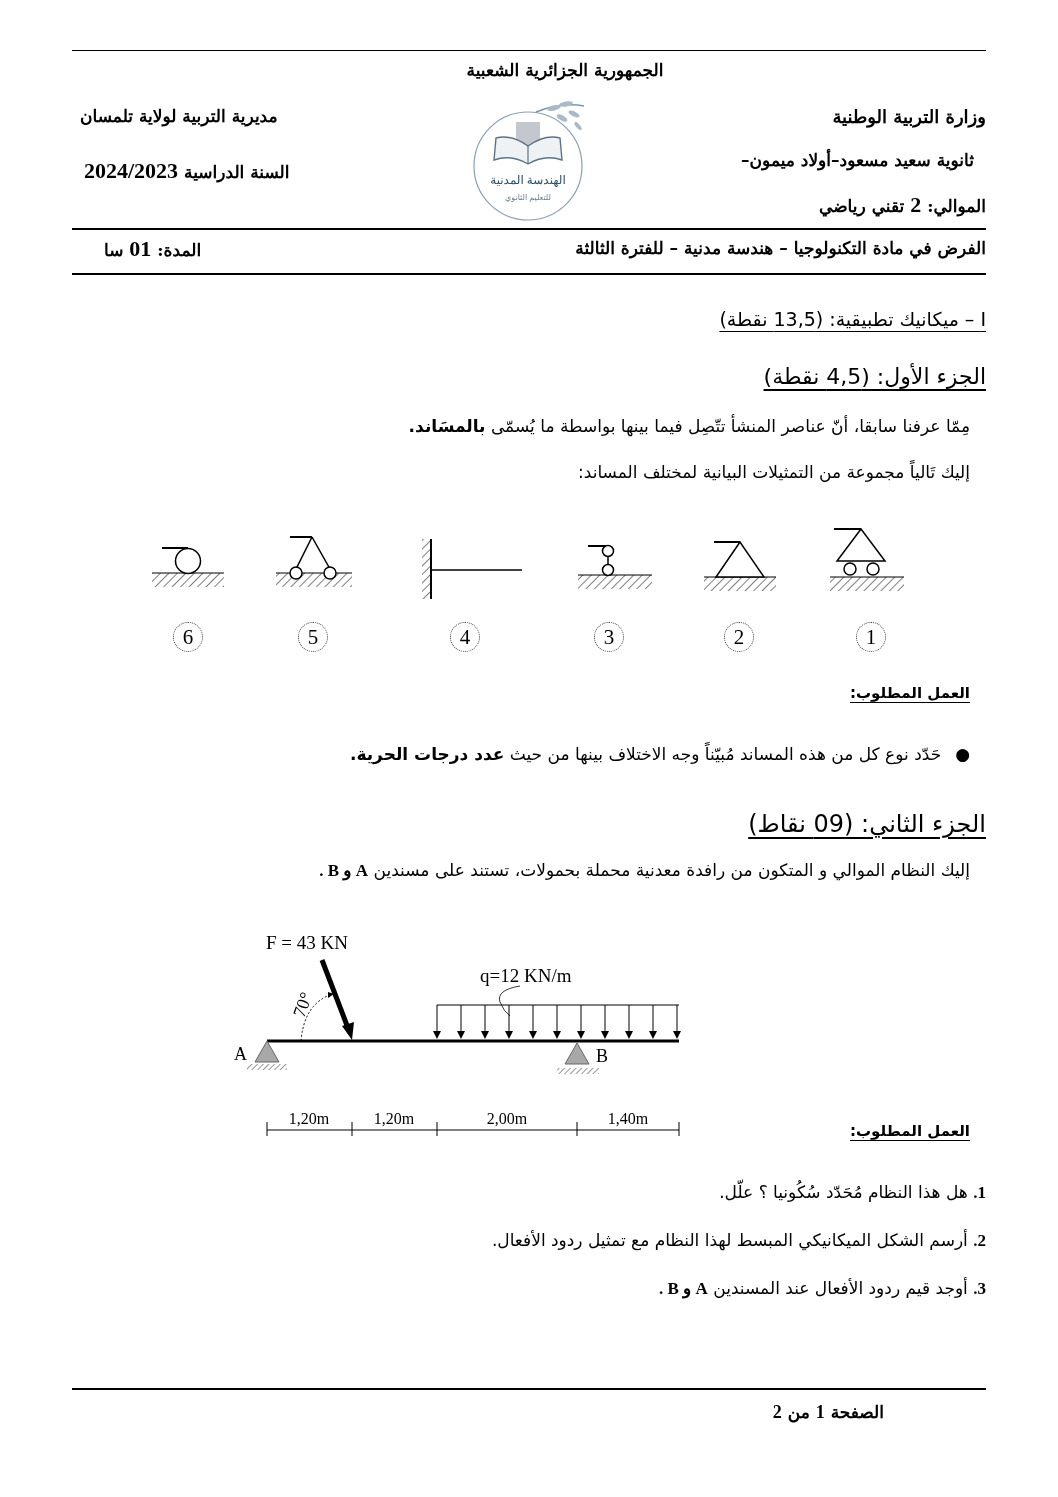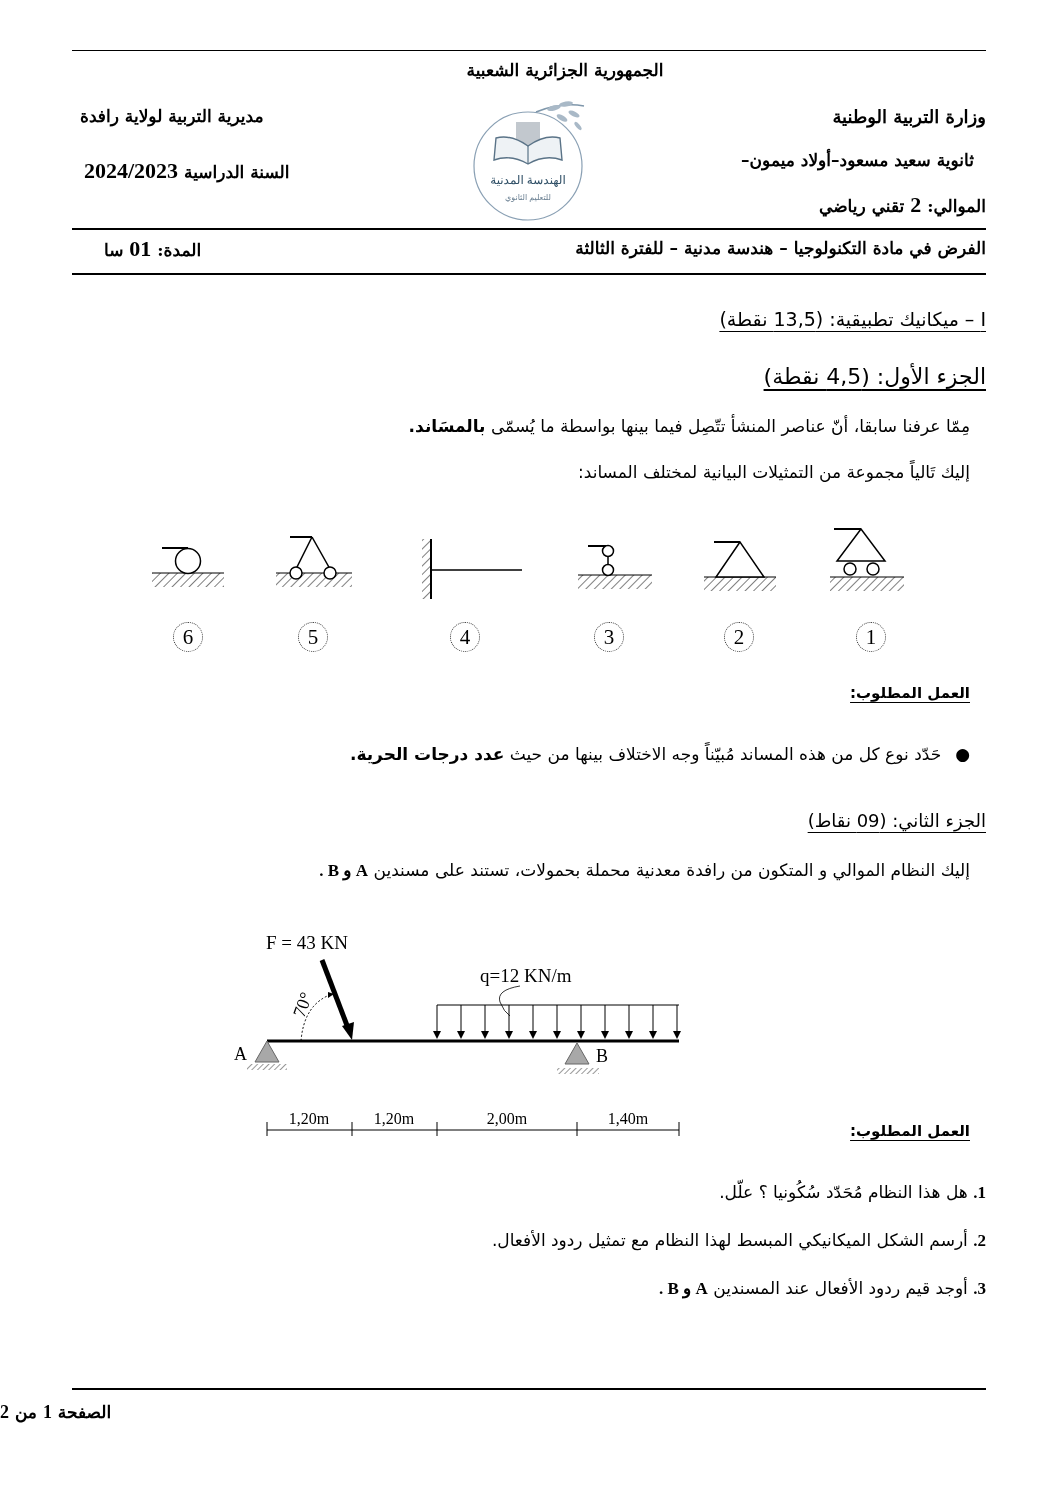--- a/index.html
+++ b/index.html
@@ -26,21 +26,21 @@
 <div class="abs hdr rtl" style="left:0;width:1058px;top:60px;text-align:center;padding-left:36px;">الجمهورية الجزائرية الشعبية</div>
 
 <div class="abs hdr rtl" style="right:72px;top:106px;font-size:18px;">وزارة التربية الوطنية</div>
 <div class="abs hdr rtl" style="right:84px;top:150px;">ثانوية سعيد مسعود–أولاد ميمون–</div>
 <div class="abs hdr rtl" style="right:72px;top:192px;">
   <span>الموالي:</span>
   <b class="num">2</b>
   <span>تقني رياضي</span>
 </div>
 
-<div class="abs hdr rtl" style="left:80px;top:106px;">مديرية التربية لولاية رافدة</div>
+<div class="abs hdr rtl" style="left:80px;top:106px;">مديرية التربية لولاية تلمسان</div>
 <div class="abs hdr rtl" style="left:84px;top:140px;margin-top:18px;">
   <span>السنة الدراسية</span>
   <b class="num">2024/2023</b>
 </div>
 
 <div class="abs" style="left:466px;top:94px;width:130px;height:132px;">
   <svg width="130" height="132" viewBox="0 0 130 132">
     <circle cx="62" cy="72" r="54" fill="none" stroke="#8aa0b4" stroke-width="1.2"></circle>
     <path d="M70 18 Q95 8 118 12" fill="none" stroke="#7f97ab" stroke-width="1.5"></path>
     <g fill="#a9b9c7">
@@ -135,21 +135,21 @@
 <div class="num-circle" style="left:450px;top:622px;">4</div>
 <div class="num-circle" style="left:594px;top:622px;">3</div>
 <div class="num-circle" style="left:724px;top:622px;">2</div>
 <div class="num-circle" style="left:856px;top:622px;">1</div>
 
 <div class="abs req rtl" style="right:88px;top:684px;">العمل المطلوب:</div>
 <div class="abs para rtl" style="right:88px;top:744px;">
   <span style="margin-left:14px;">●</span><span>حَدّد نوع كل من هذه المساند مُبيّناً وجه الاختلاف بينها من حيث </span><b>عدد درجات الحرية.</b>
 </div>
 
-<div class="abs sec-title rtl" style="right:72px;top:810px;font-size:18px;">الجزء الثاني:   (09 نقاط)</div>
+<div class="abs sec-title rtl" style="right:72px;top:810px;font-size:24px;">الجزء الثاني:   (09 نقاط)</div>
 <div class="abs para rtl" style="right:88px;top:860px;">
   <span>إليك النظام الموالي و المتكون من رافدة معدنية محملة بحمولات، تستند على مسندين </span><b style="font-family:'Liberation Serif',serif;">A و B .</b>
 </div>
 
 <svg class="abs" style="left:220px;top:920px;" width="480" height="220" viewBox="0 0 480 220">
   <defs>
     <marker id="ah" markerWidth="8" markerHeight="8" refX="6" refY="4" orient="auto">
         <path d="M0,0 L8,4 L0,8 Z" fill="#000"></path>
       </marker>
     <pattern id="hatch2" width="4" height="4" patternUnits="userSpaceOnUse" patternTransform="rotate(45)">
@@ -217,18 +217,18 @@
 <div class="abs para rtl" style="right:72px;top:1230px;">
   <b class="qnum">2.</b>
   <span>أرسم الشكل الميكانيكي المبسط لهذا النظام مع تمثيل ردود الأفعال.</span>
 </div>
 <div class="abs para rtl" style="right:72px;top:1278px;">
   <b class="qnum">3.</b>
   <span>أوجد قيم ردود الأفعال عند المسندين </span><b style="font-family:'Liberation Serif',serif;">A و B .</b>
 </div>
 
 <div class="rule" style="top:1388px;height:2px;"></div>
-<div class="abs hdr rtl" style="left:0;width:884px;top:1402px;text-align:left;">
+<div class="abs hdr rtl" style="left:0;width:884px;top:1402px;text-align:right;">
   <span>الصفحة</span>
   <b class="num" style="font-size:18px;">1</b>
   <span>من</span>
   <b class="num" style="font-size:18px;">2</b>
 </div>
 
 </body></html>

